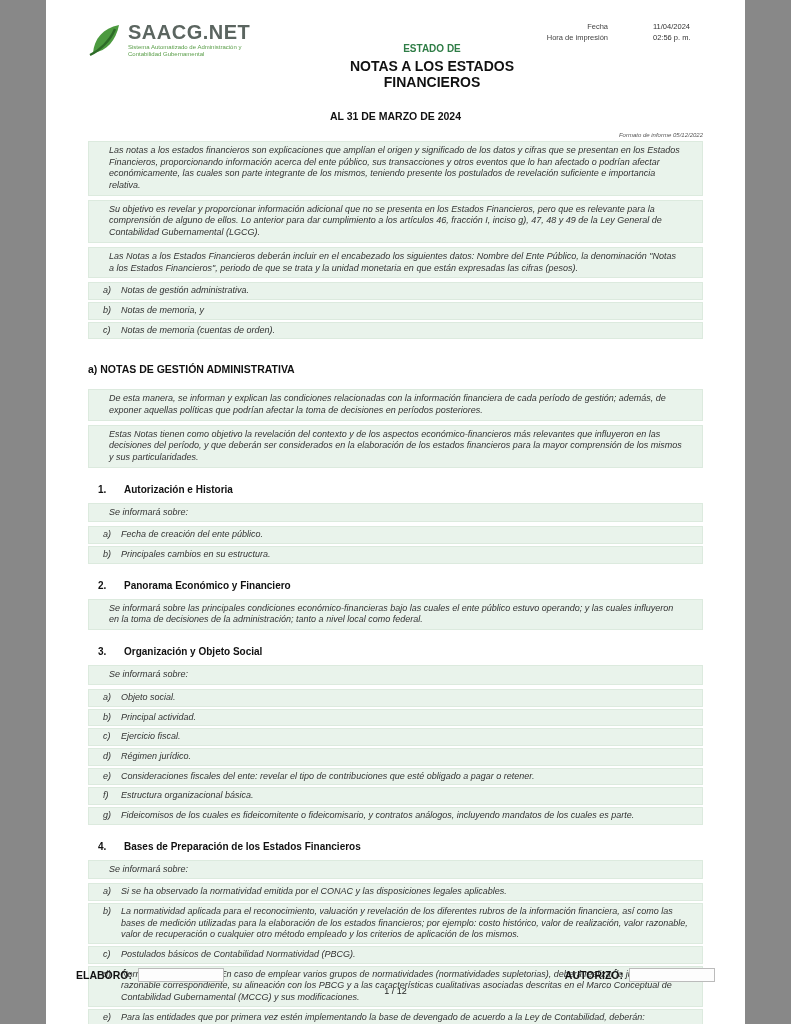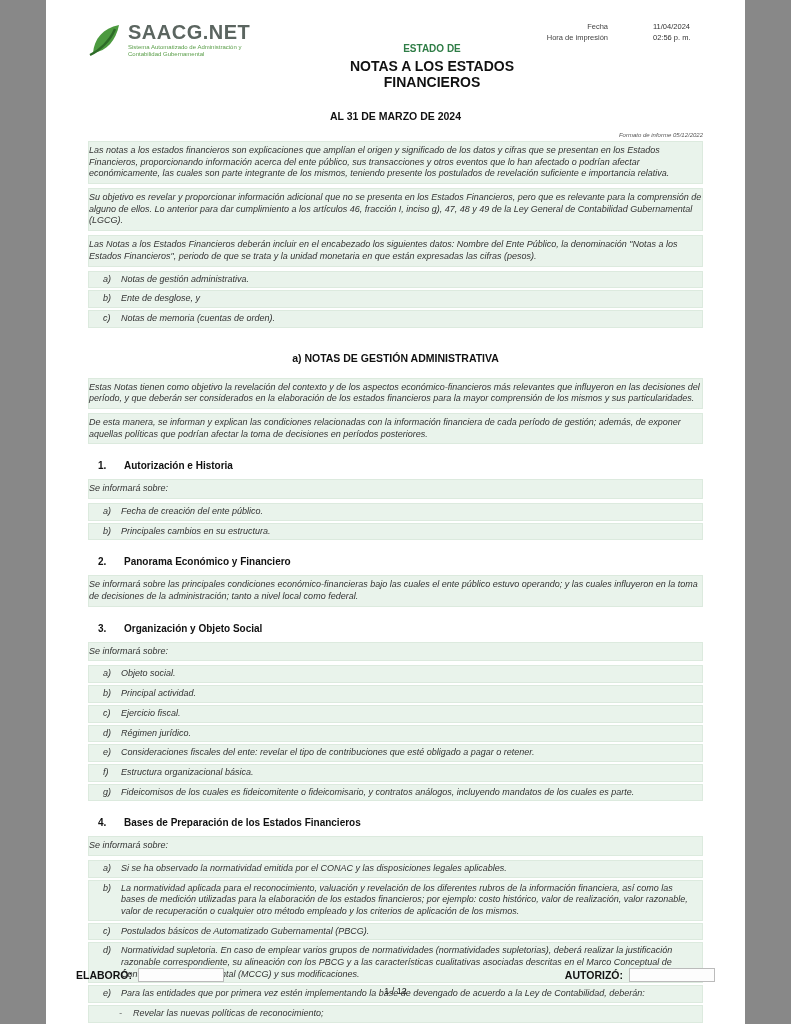--- a/index.html
+++ b/index.html
@@ -37,33 +37,33 @@
     text-align:center; font-weight:bold; font-size: 10.5px; color:#111;
     margin-top: 20px;
   }
   .format-note {
     text-align: right; font-size: 6px; font-style: italic; color:#555;
     margin-top: 10px; margin-bottom: 3px;
   }
   .gp {
     background:#e9f3eb; border:1px solid #dcead f; border:1px solid #dceade;
     font-style: italic; font-size: 9px; line-height: 1.3; color:#333;
-    padding: 3px 0; margin-bottom: 4px;
+    padding: 3px 20px; margin-bottom: 4px;
   }
   .gl { margin-bottom: 4px; }
   .gl .li {
     display:flex; background:#e9f3eb; border:1px solid #dceade;
     font-style: italic; font-size: 9px; line-height:1.3; color:#333;
     padding: 2px 6px 2px 14px; margin-bottom: 2px;
   }
   .gl .li .lab { width: 18px; flex:none; }
   .gl .li.sub { padding-left: 30px; }
   .gl .li.sub .lab { width: 14px; }
   .center-head {
-    text-align:center; font-weight:bold; font-size: 10.5px; color:#111;
+    text-align:left; font-weight:bold; font-size: 10.5px; color:#111;
     margin: 24px 0 14px 0;
   }
   .sec-head {
     display:flex; font-weight:bold; font-size: 10px; color:#111;
     padding-left: 10px; margin: 16px 0 8px 0;
   }
   .sec-head .num { width: 26px; flex:none; }
   
   .footer {
     position:absolute; left: 30px; right: 30px; bottom: 28px;
@@ -117,31 +117,31 @@
     <div class="gp">Su objetivo es revelar y proporcionar información adicional que no se presenta en los Estados Financieros, pero que es relevante para la comprensión de alguno de ellos. Lo anterior para dar cumplimiento a los artículos 46, fracción I, inciso g), 47, 48 y 49 de la Ley General de Contabilidad Gubernamental (LGCG).</div>
     <div class="gp">Las Notas a los Estados Financieros deberán incluir en el encabezado los siguientes datos: Nombre del Ente Público, la denominación "Notas a los Estados Financieros", periodo de que se trata y la unidad monetaria en que están expresadas las cifras (pesos).</div>
 
     <div class="gl">
       <div class="li">
         <span class="lab">a)</span>
         <span>Notas de gestión administrativa.</span>
       </div>
       <div class="li">
         <span class="lab">b)</span>
-        <span>Ente de desglose, y</span>
+        <span>Notas de memoria, y</span>
       </div>
       <div class="li">
         <span class="lab">c)</span>
         <span>Notas de memoria (cuentas de orden).</span>
       </div>
     </div>
 
     <div class="center-head">a) NOTAS DE GESTIÓN ADMINISTRATIVA</div>
+    <div class="gp">De esta manera, se informan y explican las condiciones relacionadas con la información financiera de cada período de gestión; además, de exponer aquellas políticas que podrían afectar la toma de decisiones en períodos posteriores.</div>
     <div class="gp">Estas Notas tienen como objetivo la revelación del contexto y de los aspectos económico-financieros más relevantes que influyeron en las decisiones del período, y que deberán ser considerados en la elaboración de los estados financieros para la mayor comprensión de los mismos y sus particularidades.</div>
-    <div class="gp">De esta manera, se informan y explican las condiciones relacionadas con la información financiera de cada período de gestión; además, de exponer aquellas políticas que podrían afectar la toma de decisiones en períodos posteriores.</div>
 
     <div class="sec-head">
       <span class="num">1.</span>
       <span>Autorización e Historia</span>
     </div>
     <div class="gp">Se informará sobre:</div>
     <div class="gl">
       <div class="li">
         <span class="lab">a)</span>
         <span>Fecha de creación del ente público.</span>
@@ -203,21 +203,21 @@
       <div class="li">
         <span class="lab">a)</span>
         <span>Si se ha observado la normatividad emitida por el CONAC y las disposiciones legales aplicables.</span>
       </div>
       <div class="li">
         <span class="lab">b)</span>
         <span>La normatividad aplicada para el reconocimiento, valuación y revelación de los diferentes rubros de la información financiera, así como las bases de medición utilizadas para la elaboración de los estados financieros; por ejemplo: costo histórico, valor de realización, valor razonable, valor de recuperación o cualquier otro método empleado y los criterios de aplicación de los mismos.</span>
       </div>
       <div class="li">
         <span class="lab">c)</span>
-        <span>Postulados básicos de Automatizado Gubernamental (PBCG).</span>
+        <span>Postulados básicos de Contabilidad Normatividad (PBCG).</span>
       </div>
       <div class="li">
         <span class="lab">d)</span>
         <span>Normatividad supletoria. En caso de emplear varios grupos de normatividades (normatividades supletorias), deberá realizar la justificación razonable correspondiente, su alineación con los PBCG y a las características cualitativas asociadas descritas en el Marco Conceptual de Contabilidad Gubernamental (MCCG) y sus modificaciones.</span>
       </div>
       <div class="li">
         <span class="lab">e)</span>
         <span>Para las entidades que por primera vez estén implementando la base de devengado de acuerdo a la Ley de Contabilidad, deberán:</span>
       </div>
       <div class="li sub">

